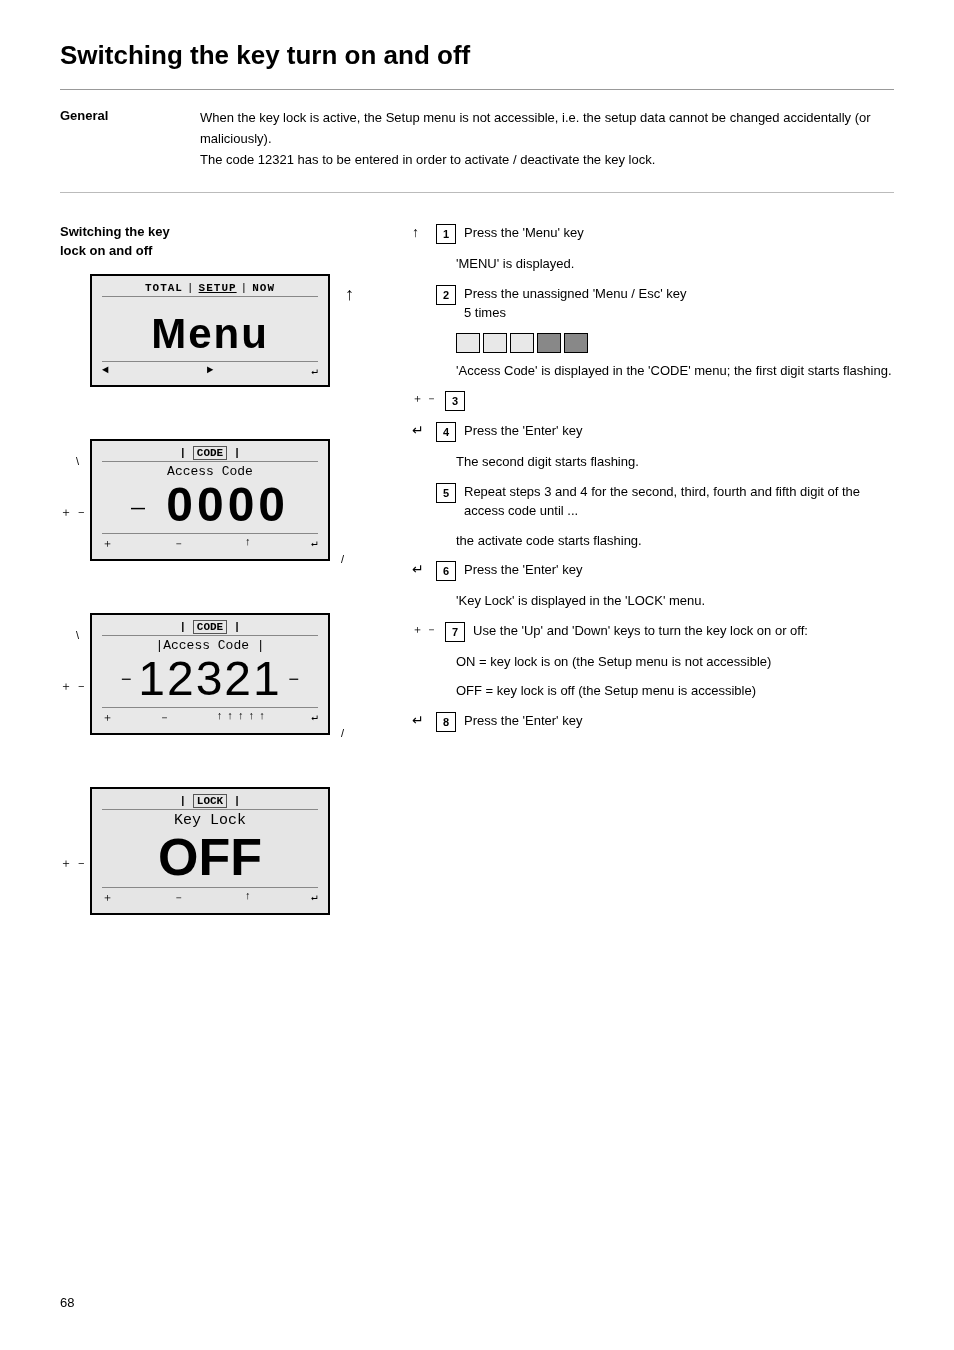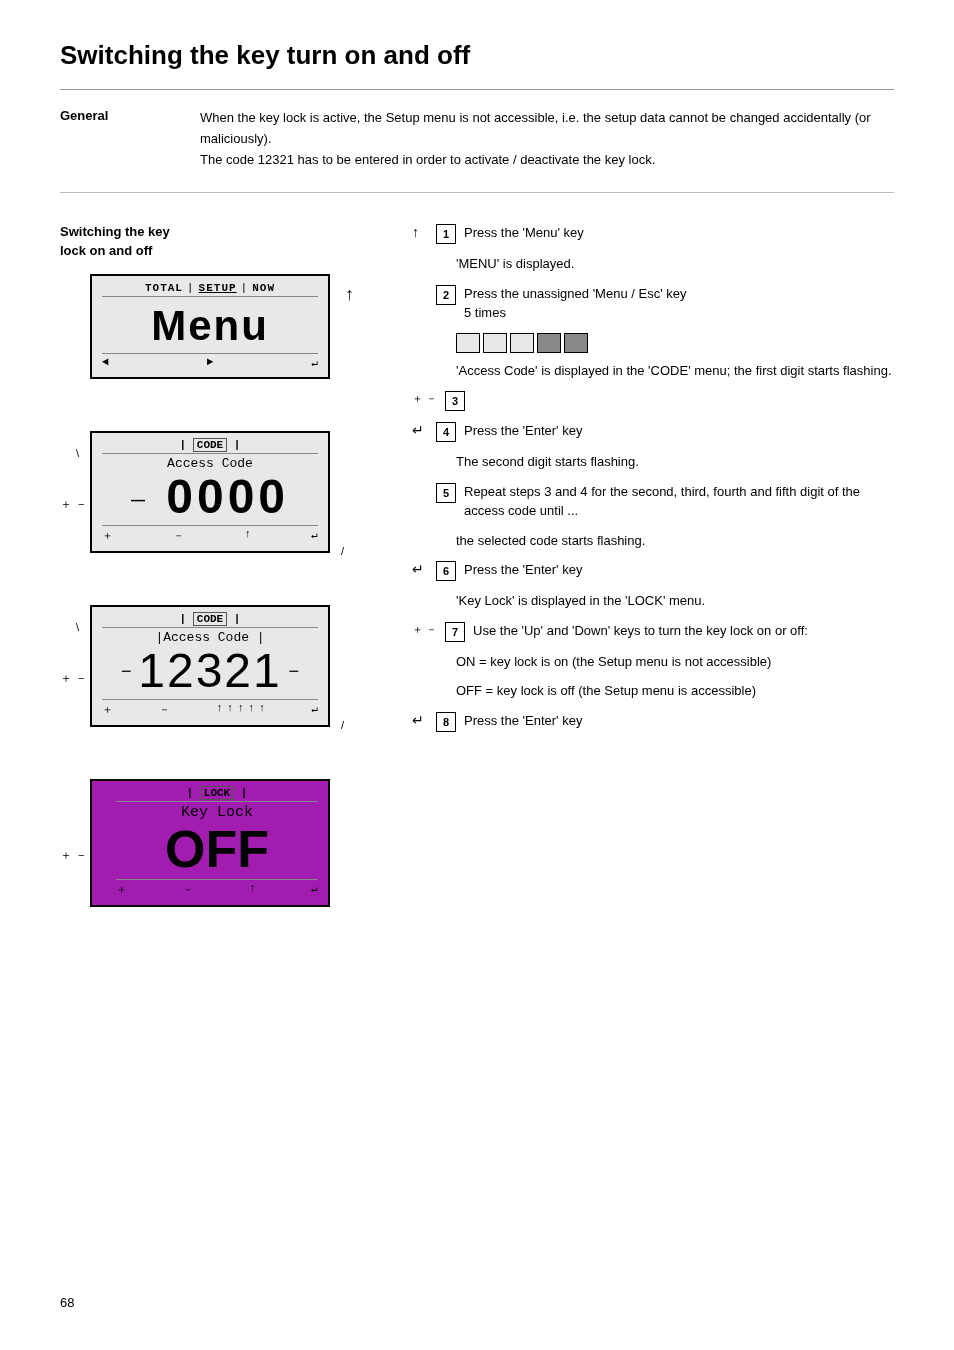--- a/index.html
+++ b/index.html
@@ -71,21 +71,21 @@
       width: 240px;
       margin-left: 30px;
     }
     .lcd-topbar {
       display: flex;
       justify-content: center;
       align-items: center;
       font-size: 11px;
       font-weight: bold;
       letter-spacing: 1px;
-      margin-bottom: 6px;
+      margin-bottom: 14px;
       border-bottom: 1px solid #888;
       padding-bottom: 2px;
       gap: 4px;
     }
     .lcd-topbar .separator { color: #555; }
     .lcd-main-text {
       font-size: 42px;
       font-weight: bold;
       text-align: center;
       display: block;
@@ -144,22 +144,22 @@
     .lcd-bottom-row {
       display: flex;
       justify-content: space-between;
       font-size: 11px;
       margin-top: 4px;
       border-top: 1px solid #888;
       padding-top: 2px;
     }
     .lcd-lock-box {
       border: 2px solid #000;
-      background: #a21caf;
-      padding: 6px 10px 8px 24px;
+      background: #e5e5e5;
+      padding: 6px 10px 8px 10px;
       margin-bottom: 24px;
       font-family: 'Courier New', monospace;
       width: 240px;
       margin-left: 30px;
     }
     .lcd-lock-topbar {
       display: flex;
       justify-content: center;
       font-size: 11px;
       font-weight: bold;
@@ -394,21 +394,21 @@
     </div>
 
     <div class="step-note">The second digit starts flashing.</div>
 
     <div class="step-row">
       <span class="step-arrow" style="min-width:16px;">&nbsp;</span>
       <div class="step-number">5</div>
       <div class="step-text">Repeat steps 3 and 4 for the second, third, fourth and fifth digit of the access code until ...</div>
     </div>
 
-    <div class="step-note">the selected code starts flashing.</div>
+    <div class="step-note">the activate code starts flashing.</div>
 
     <div class="step-row">
       <span class="step-arrow">↵</span>
       <div class="step-number">6</div>
       <div class="step-text">Press the 'Enter' key</div>
     </div>
 
     <div class="step-note">'Key Lock' is displayed in the 'LOCK' menu.</div>
 
     <div class="step-row">

